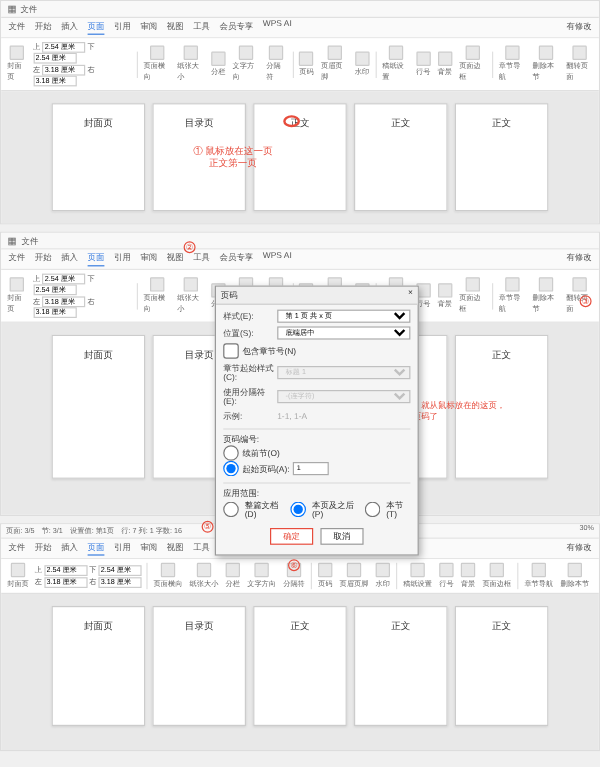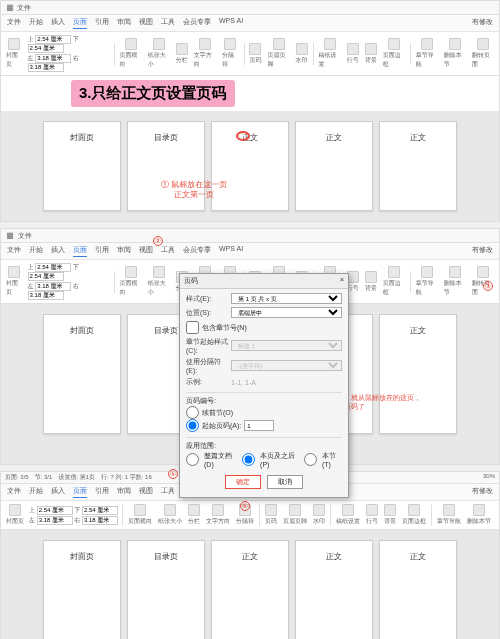--- a/index.html
+++ b/index.html
@@ -24,21 +24,21 @@
   .rsep { width: 1px; height: 22px; background: #e0e0e0; }
   .rnum { font-size: 6px; color: #555; display: flex; flex-direction: column; gap: 1px; }
   .rnum input { width: 36px; height: 9px; font-size: 6px; border: 1px solid #ccc; padding: 0 1px; }
   
   .canvas { background: #e8e8e8; padding: 10px 6px; display: flex; gap: 6px; justify-content: center; min-height: 100px; position: relative; }
   .canvas.tall { min-height: 160px; }
   .page { background: #fff; width: 78px; height: 90px; border: 1px solid #ccc; box-shadow: 0 1px 2px rgba(0,0,0,0.1); display: flex; align-items: flex-start; justify-content: center; padding-top: 10px; font-size: 8px; color: #333; position: relative; }
   .page.tall { height: 120px; }
   
   .red-circle { position: absolute; border: 2px solid #e74c3c; border-radius: 50%; pointer-events: none; }
-  .red-text { color: #e74c3c; font-size: 8px; position: absolute; line-height: 1.3; margin-top: 24px; }
+  .red-text { color: #e74c3c; font-size: 8px; position: absolute; line-height: 1.3; }
   .red-num { position: absolute; width: 10px; height: 10px; border: 1px solid #e74c3c; color: #e74c3c; border-radius: 50%; display: flex; align-items: center; justify-content: center; font-size: 7px; }
   
   .dialog { position: absolute; left: 178px; top: 210px; width: 170px; background: #f5f5f5; border: 1px solid #999; box-shadow: 2px 2px 6px rgba(0,0,0,0.3); font-size: 7px; z-index: 10; }
   .dialog .dtitle { background: #eee; padding: 2px 4px; display: flex; justify-content: space-between; border-bottom: 1px solid #ccc; }
   .dialog .dbody { padding: 4px 6px; display: flex; flex-direction: column; gap: 3px; }
   .dialog .drow { display: flex; align-items: center; gap: 3px; }
   .dialog .drow label { width: 42px; color: #444; }
   .dialog select, .dialog input[type=text] { flex: 1; border: 1px solid #aaa; height: 11px; font-size: 6px; padding: 0 2px; background: #fff; }
   .dialog input[type=text].num { width: 30px; flex: none; }
   .dialog .disabled { color: #aaa; }
@@ -143,23 +143,20 @@
     <div class="rgroup">
         <div class="icon"></div>
         <span>删除本节</span>
       </div>
     <div class="rgroup">
         <div class="icon"></div>
         <span>翻转页面</span>
       </div>
   </div>
 
-  <div style="position:relative">
-    <div class="banner">3.只给正文页设置页码</div>
-  </div>
 
   <div class="canvas">
     <div class="page">
         <span>封面页</span>
       </div>
     <div class="page">
         <span>目录页</span>
       </div>
     <div class="page">
         <span>正文</span>

